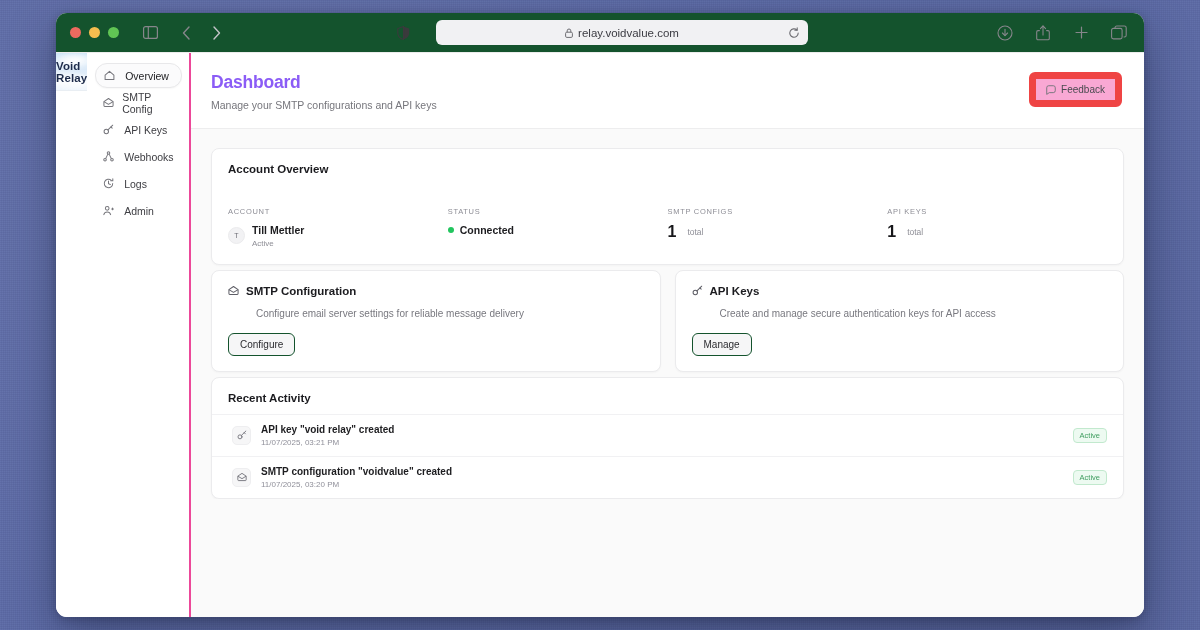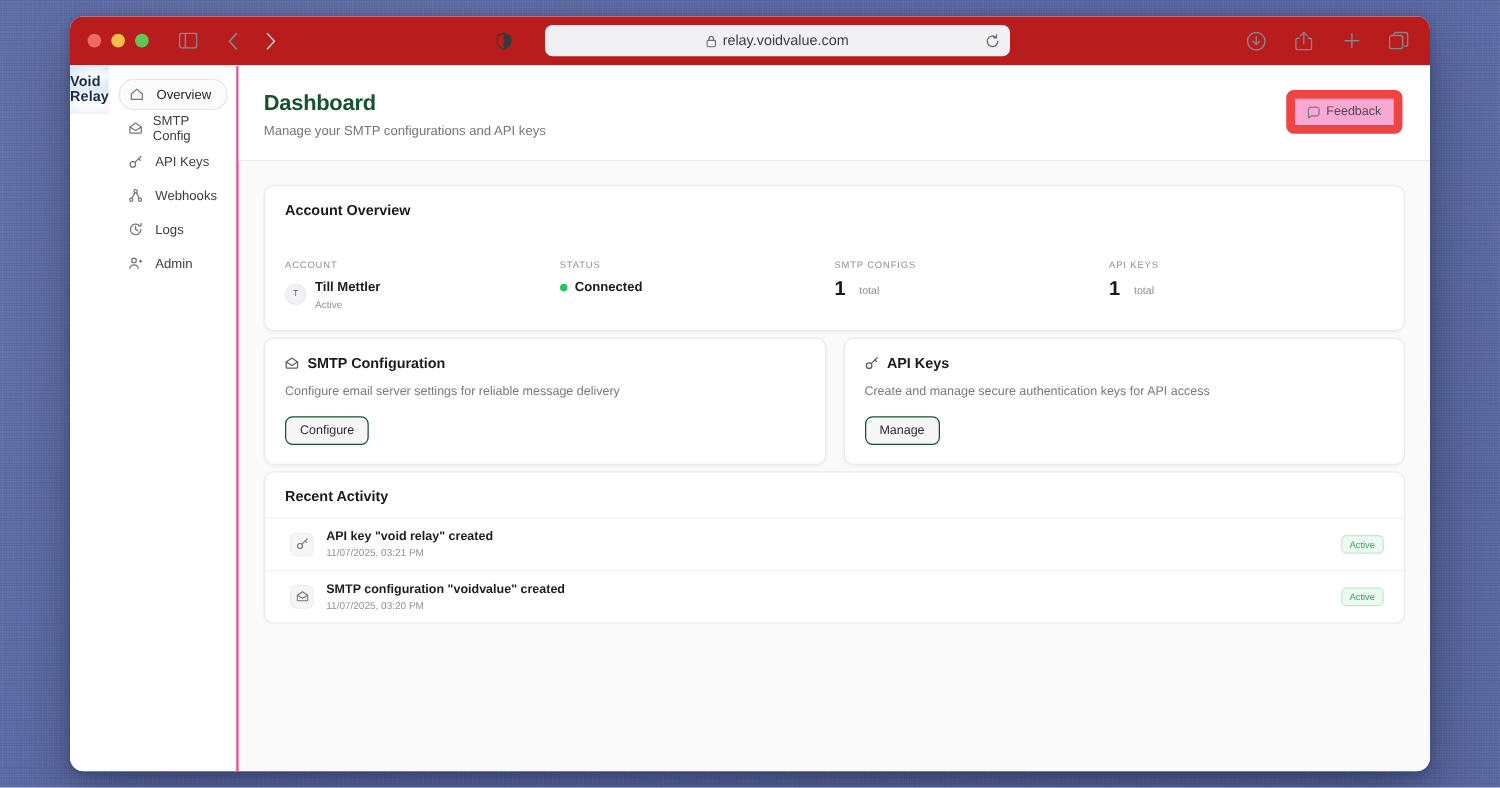--- a/index.html
+++ b/index.html
@@ -31,21 +31,21 @@
     background: #ffffff;
     border-radius: 11px;
     box-shadow: 0 18px 48px rgba(20,26,52,0.42), 0 2px 8px rgba(20,26,52,0.28);
     overflow: hidden;
     display: flex; flex-direction: column;
   }
 
   
   .toolbar {
     height: 39px;
-    background: #b91c1c;
+    background: #14532d;
     display: flex; align-items: center;
     padding: 0 14px;
     flex: 0 0 39px;
     position: relative;
   }
   .traffic { display: flex; align-items: center; gap: 8px; }
   .dot { width: 11px; height: 11px; border-radius: 50%; display: block; }
   .dot.red { background: #ec6a5f; }
   .dot.yellow { background: #f4bd4f; }
   .dot.green { background: #61c554; }
@@ -154,21 +154,21 @@
     min-width: 0;
     background: #fafafa;
   }
   .page-header {
     background: #ffffff;
     padding: 19px 22px 17px 20px;
     border-bottom: 1px solid #ededee;
     display: flex; align-items: flex-start;
   }
   .page-title {
-    font-size: 17.5px; font-weight: bold; color: #14532d;
+    font-size: 17.5px; font-weight: bold; color: #8b5cf6;
     letter-spacing: -0.2px;
     line-height: 1.15;
   }
   .page-subtitle {
     font-size: 10.5px; color: #76767c;
     margin-top: 7px;
   }
   .feedback-btn {
     margin-left: auto;
     display: flex; align-items: center; gap: 5px;
@@ -222,21 +222,21 @@
   .status-dot { width: 6px; height: 6px; border-radius: 50%; background: #22c55e; }
   .status-text { font-size: 10.5px; font-weight: bold; color: #1d1d20; }
   .big-num { font-size: 16px; font-weight: bold; color: #17171a; line-height: 1; }
   .num-unit { font-size: 8.5px; color: #8e8e96; margin-left: 4px; }
 
   
   .two-up { display: grid; grid-template-columns: 1fr 1fr; gap: 14px; }
   .feature-card { padding: 14px 16px 15px 16px; }
   .feature-head { display: flex; align-items: center; gap: 7px; }
   .feature-head .fc-icon { color: #5e5e66; display: flex; align-items: center; }
-  .feature-desc { font-size: 10px; color: #78787f; margin-top: 11px; }
+  .feature-desc { font-size: 10px; color: #78787f; margin-top: 11px; margin-left: 28px; }
   .btn {
     margin-top: 14px;
     display: inline-flex; align-items: center;
     background: #f6f6f7;
     border: 1px solid #14532d;
     border-radius: 6px;
     padding: 5px 11px;
     font-size: 10px; color: #2c2c30;
     cursor: default;
   }

